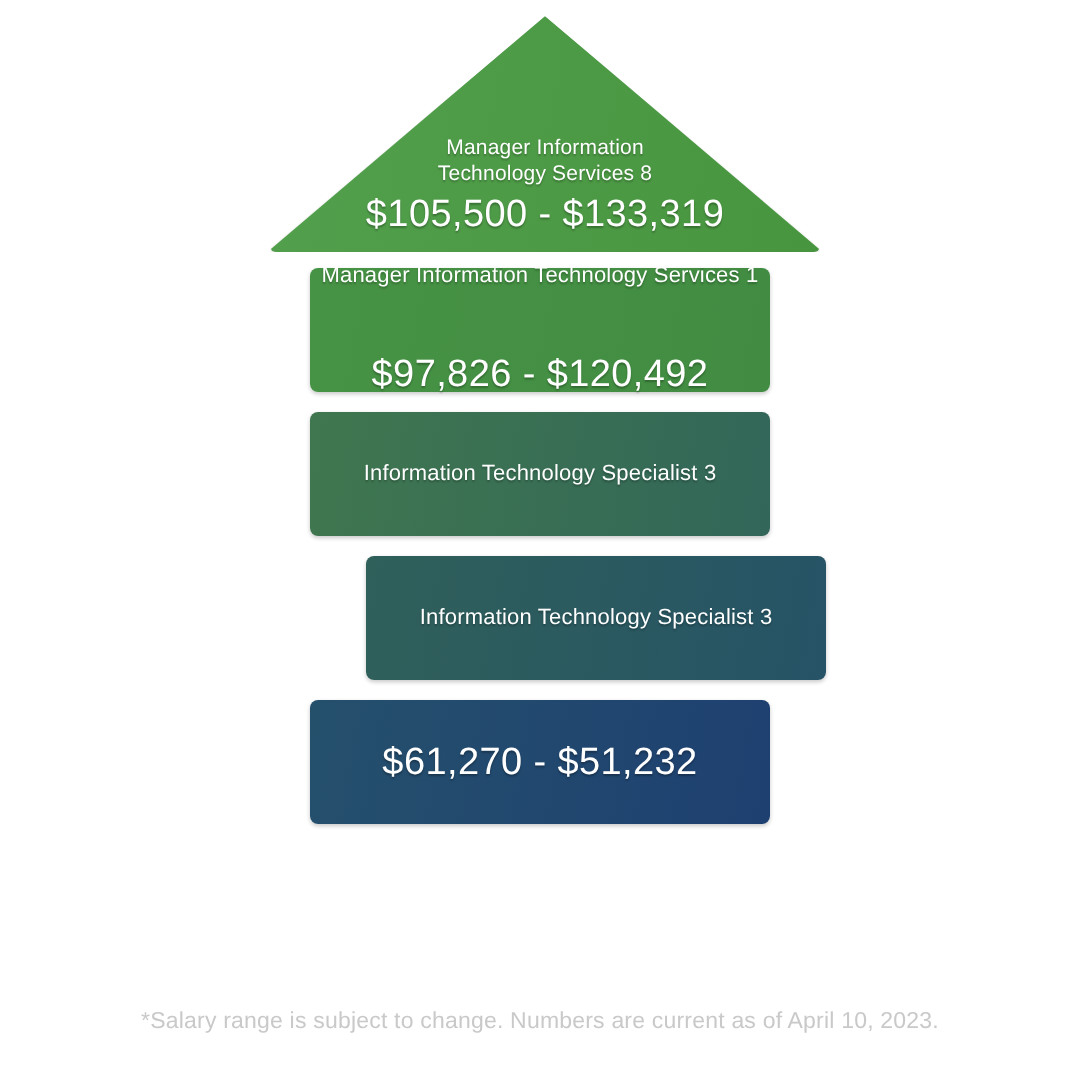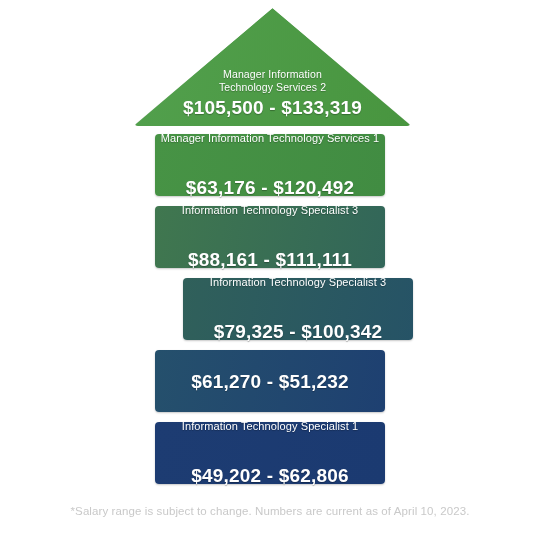--- a/index.html
+++ b/index.html
@@ -76,21 +76,21 @@
     font-size: 11px;
     font-weight: 400;
     line-height: 14px;
     letter-spacing: 0.1px;
     text-align: center;
     text-shadow: 0 1px 1px rgba(0,0,0,0.25);
   }
   .tier-range,
   .arrow-range {
     font-size: 19px;
-    font-weight: 700;
+    font-weight: 400;
     line-height: 24px;
     letter-spacing: 0.2px;
     text-align: center;
     margin-top: 1px;
     text-shadow: 0 1px 1px rgba(0,0,0,0.28);
   }
   .arrow-title {
     font-size: 10.5px;
     line-height: 13px;
   }
@@ -115,44 +115,38 @@
 <body>
 
 <div id="chart">
 
   <div class="arrow-tier">
     <div class="arrow-shape">
       <div class="arrow-fill" style="background: linear-gradient(100deg, rgb(82, 160, 77) 0%, rgb(72, 149, 63) 100%);"></div>
     </div>
     <div class="arrow-label">
       <div class="arrow-title">Manager Information</div>
-      <div class="arrow-title">Technology Services 2</div>
+      <div class="arrow-title">Technology Services 8</div>
       <div class="arrow-range">$105,500 - $133,319</div>
     </div>
   </div>
 
   <div class="tier" style="top: 134px; background: linear-gradient(100deg, rgb(71, 147, 69) 0%, rgb(65, 140, 66) 100%);">
     <div class="tier-title">Manager Information Technology Services 1</div>
-    <div class="tier-range">$63,176 - $120,492</div>
+    <div class="tier-range">$97,826 - $120,492</div>
   </div>
 
   <div class="tier" style="top: 206px; background: linear-gradient(100deg, rgb(64, 119, 79) 0%, rgb(50, 102, 89) 100%);">
     <div class="tier-title">Information Technology Specialist 3</div>
-    <div class="tier-range">$88,161 - $111,111</div>
   </div>
 
   <div class="tier" style="top: 278px; background: linear-gradient(100deg, rgb(48, 96, 90) 0%, rgb(38, 83, 102) 100%); margin-left: 28px;">
     <div class="tier-title">Information Technology Specialist 3</div>
-    <div class="tier-range">$79,325 - $100,342</div>
   </div>
 
   <div class="tier" style="top: 350px; background: linear-gradient(100deg, rgb(37, 80, 108) 0%, rgb(30, 64, 113) 100%);">
     <div class="tier-range">$61,270 - $51,232</div>
   </div>
 
-  <div class="tier" style="top: 422px; background: linear-gradient(100deg, rgb(29, 60, 114) 0%, rgb(27, 58, 113) 100%);">
-    <div class="tier-title">Information Technology Specialist 1</div>
-    <div class="tier-range">$49,202 - $62,806</div>
-  </div>
 
   <div class="footnote">*Salary range is subject to change. Numbers are current as of April 10, 2023.</div>
 
 </div>
 
 </body></html>

